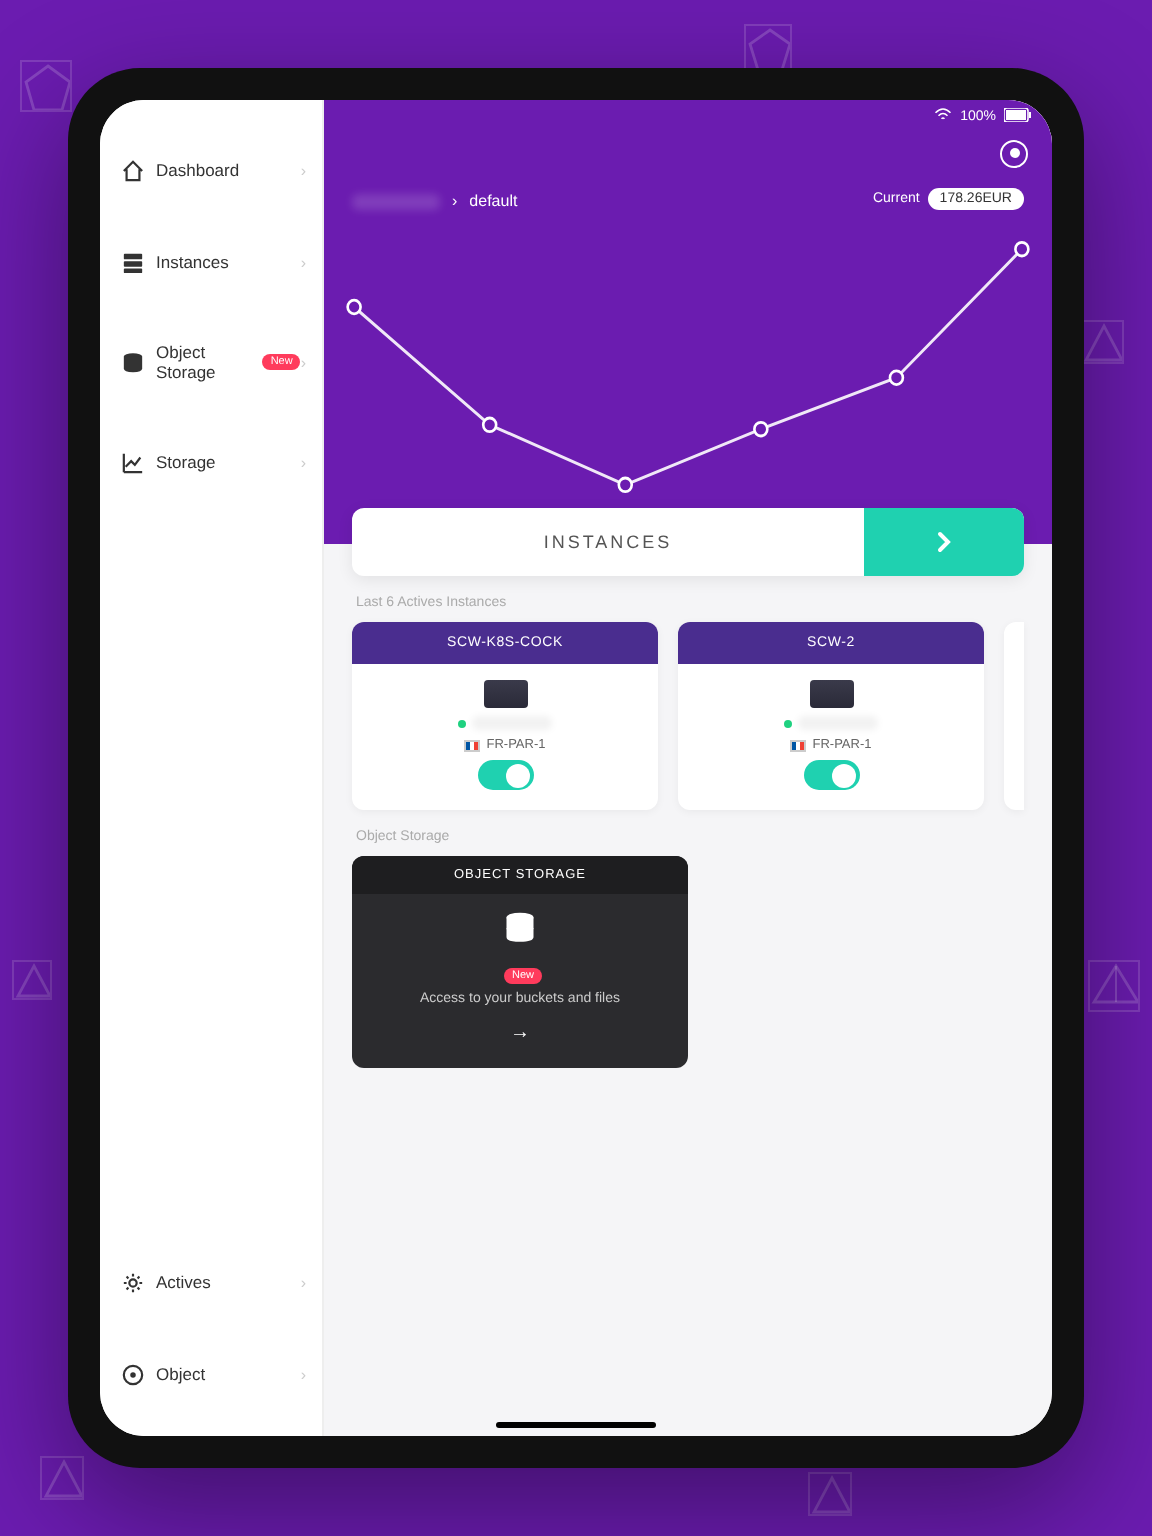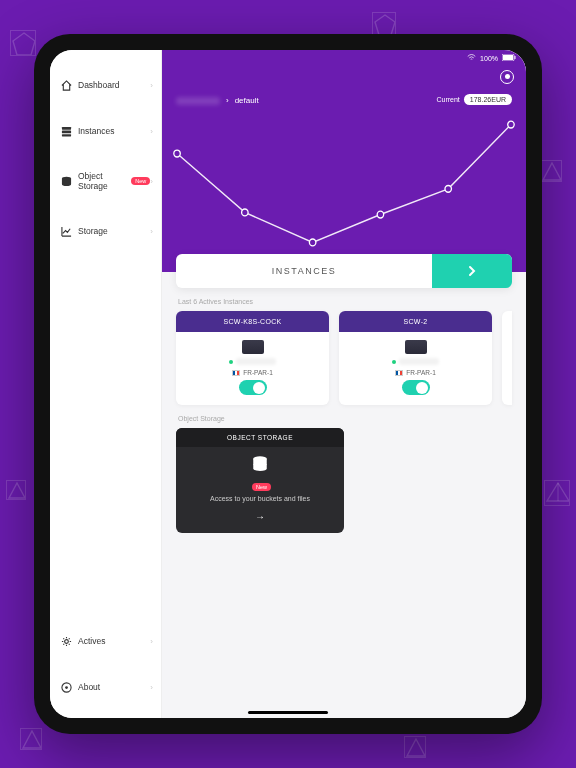--- a/index.html
+++ b/index.html
@@ -335,21 +335,21 @@
           <span>Actives</span>
           <span class="chev">›</span>
         </div>
         <div class="nav-item">
           <span class="nav-icon">
               <svg width="11" height="11" viewBox="0 0 12 12">
                 <circle cx="6" cy="6" r="5" fill="none" stroke="#333" stroke-width="1.2"></circle>
                 <circle cx="6" cy="6" r="1.5" fill="#333"></circle>
               </svg>
             </span>
-          <span>About</span>
+          <span>Object</span>
           <span class="chev">›</span>
         </div>
       </div>
     </div>
 
     <div class="main">
       <div class="hero">
         <div class="profile-icon"></div>
         <div class="breadcrumb">
           <div class="blur"></div>

